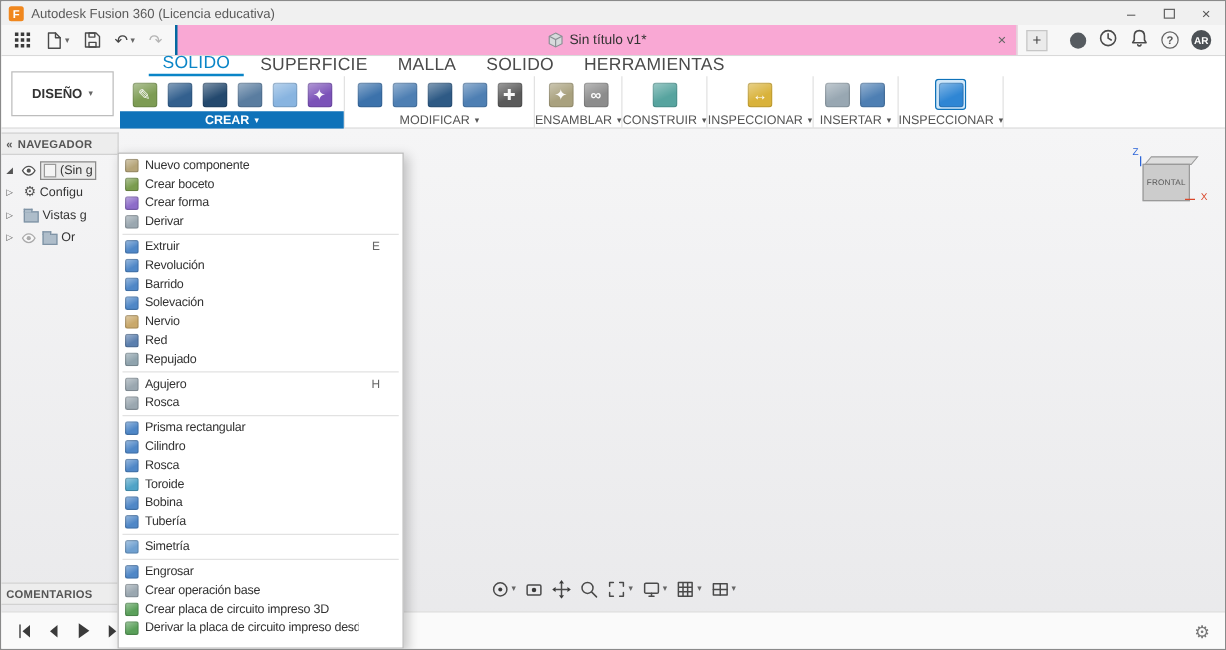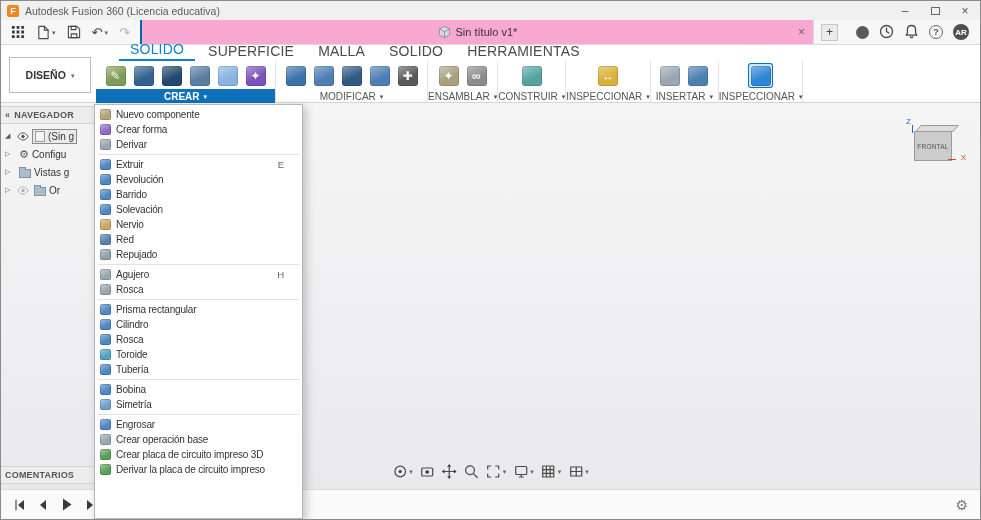--- a/index.html
+++ b/index.html
@@ -75,21 +75,21 @@
   .tico{flex:none}
   .tico[data-icon="document"]{width:10px;height:11px;background:#f4f4f4;border:1px solid #9a9a9a}
   .tico[data-icon="gear"]{font-size:11px;color:#555;line-height:1}
   .tico[data-icon="folder"]{width:12px;height:9px;background:#aebdca;border:1px solid #7f93a5;position:relative;margin-top:2px}
   .tico[data-icon="folder"]::before{content:"";position:absolute;top:-3px;left:-1px;width:5px;height:2px;background:#aebdca;border:1px solid #7f93a5;border-bottom:none}
 
   
   .comments{position:absolute;left:0;top:363px;width:100px;z-index:3}
 
   
-  .menu{position:absolute;left:93px;top:1px;width:209px;bottom:0;background:#fff;border:1px solid var(--menu-border,#b8b8b8);
+  .menu{position:absolute;left:93px;top:19px;width:229px;bottom:0;background:#fff;border:1px solid var(--menu-border,#b8b8b8);
         box-shadow:3px 3px 9px rgba(0,0,0,.22);z-index:50;padding-top:2px;overflow:hidden}
   .mi{display:flex;align-items:center;height:15px;padding:0 5px;gap:5px;position:relative}
   .mi.sep{margin-bottom:5px}
   .mi.sep::after{content:"";position:absolute;left:3px;right:3px;bottom:-3px;border-bottom:1px solid #e2e2e2}
   .mi-icon{width:11px;height:11px;border-radius:2px;flex:none;background:var(--ic,transparent)}
   .mi-icon[style]{background:linear-gradient(150deg,rgba(255,255,255,.45),rgba(255,255,255,0) 60%),var(--ic);
                   box-shadow:inset 0 0 0 1px rgba(0,0,0,.18)}
   .mi-label{flex:1;white-space:nowrap;overflow:hidden;font-size:10px;letter-spacing:-.2px;color:#333}
   .mi-short{width:12px;text-align:right;font-size:9.5px;color:#666;flex:none}
   .mi-arrow{width:8px;font-size:8px;color:#444;text-align:right;visibility:hidden;flex:none}
@@ -418,20 +418,26 @@
 
     <div class="menu">
 
         <div class="mi">
           <span class="mi-icon" style="--ic: #b5a478;"></span>
           <span class="mi-label">Nuevo componente</span>
           <span class="mi-short"></span>
           <span class="mi-arrow"></span>
         </div>
 
+        <div class="mi">
+          <span class="mi-icon" style="--ic: #7a9c4e;"></span>
+          <span class="mi-label">Crear boceto</span>
+          <span class="mi-short"></span>
+          <span class="mi-arrow"></span>
+        </div>
 
         <div class="mi">
           <span class="mi-icon" style="--ic: #8d6cc9;"></span>
           <span class="mi-label">Crear forma</span>
           <span class="mi-short"></span>
           <span class="mi-arrow"></span>
         </div>
 
         <div class="mi sep">
           <span class="mi-icon" style="--ic: #9aa7b0;"></span>
@@ -524,30 +530,30 @@
           <span class="mi-arrow"></span>
         </div>
 
         <div class="mi">
           <span class="mi-icon" style="--ic: #4fa3c7;"></span>
           <span class="mi-label">Toroide</span>
           <span class="mi-short"></span>
           <span class="mi-arrow"></span>
         </div>
 
+        <div class="mi">
+          <span class="mi-icon" style="--ic: #4f87c7;"></span>
+          <span class="mi-label">Bobina</span>
+          <span class="mi-short"></span>
+          <span class="mi-arrow"></span>
+        </div>
+
         <div class="mi sep">
           <span class="mi-icon" style="--ic: #4f87c7;"></span>
           <span class="mi-label">Tubería</span>
-          <span class="mi-short"></span>
-          <span class="mi-arrow"></span>
-        </div>
-
-        <div class="mi">
-          <span class="mi-icon" style="--ic: #4f87c7;"></span>
-          <span class="mi-label">Bobina</span>
           <span class="mi-short"></span>
           <span class="mi-arrow"></span>
         </div>
 
 
         <div class="mi sep">
           <span class="mi-icon" style="--ic: #6fa0d0;"></span>
           <span class="mi-label">Simetría</span>
           <span class="mi-short"></span>
           <span class="mi-arrow"></span>

